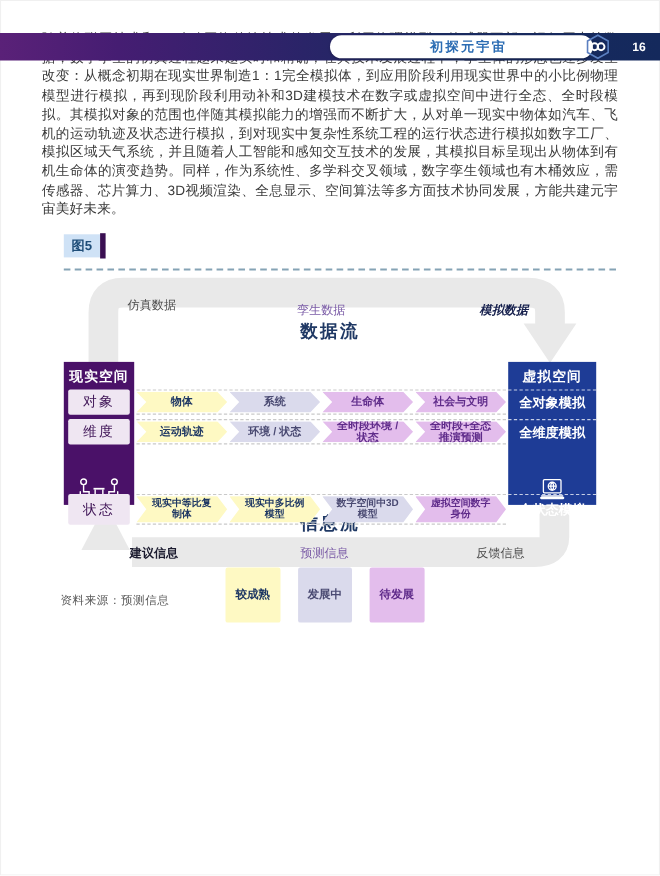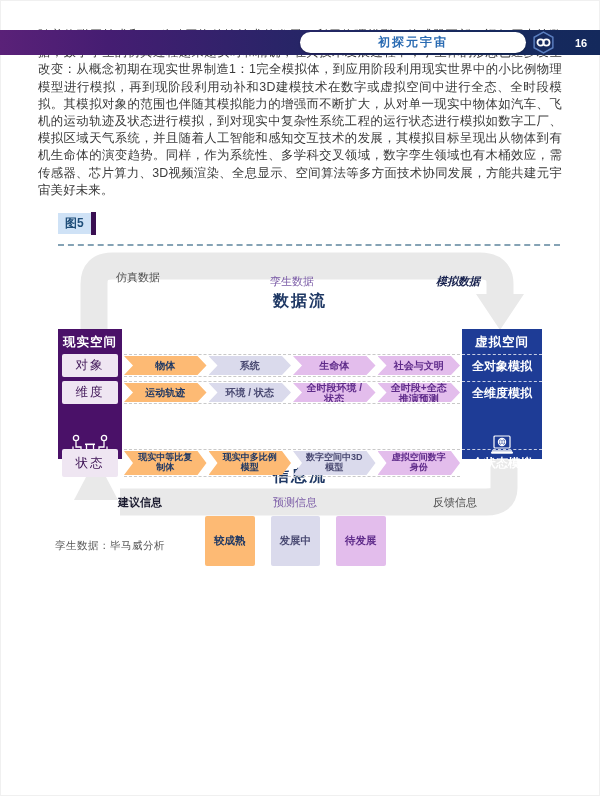--- a/index.html
+++ b/index.html
@@ -6,21 +6,21 @@
   .page{
     position:relative;width:600px;height:796px;margin:0 auto;background:#fff;
     font-family:"Liberation Sans","DejaVu Sans",sans-serif;color:#333;overflow:hidden;
     box-shadow:inset 0 0 0 1px #f0f0f0;
   }
   
   .topbar{position:absolute;left:0;top:30px;width:600px;height:25px;
     background:linear-gradient(90deg,#5a2178 0%,#451d72 18%,#2a2468 46%,#1a2a60 66%,#14295c 100%);}
   .header-pill{position:absolute;left:300px;top:2px;width:226px;height:21px;background:#fff;
     border-radius:11px;display:flex;align-items:center;justify-content:center;
-    box-shadow:0 1px 2px rgba(0,0,0,.25);}
+    box-shadow:0 1px 2px rgba(0,0,0,.25);padding-left:13px;}
   .header-pill span{color:#2b6cb3;font-size:12px;font-weight:bold;letter-spacing:2px;}
   .cube-icon{position:absolute;left:531px;top:0px;width:25px;height:25px;}
   .page-num{position:absolute;left:566px;top:0;width:30px;height:25px;display:flex;
     align-items:center;justify-content:center;color:#fff;font-size:11px;font-weight:bold;}
   
   .body-text{margin:27px 38px 0 38px;font-size:12.4px;line-height:17.2px;color:#3a3a3a;
     text-align:justify;letter-spacing:.2px;}
   
   .fig-caption{margin:13px 40px 0 58px;padding-bottom:9px;border-bottom:2px dashed #85a3b5;
     display:flex;align-items:center;}
@@ -52,21 +52,21 @@
   .row3{top:157px;height:28px;margin-top:42px;}
   .row-head{position:absolute;left:62px;width:56px;top:0;bottom:0;background:#efe6f2;
     border-radius:2px;display:flex;align-items:center;justify-content:center;
     color:#3b1053;font-size:12.5px;font-weight:normal;letter-spacing:2px;}
   .chev-row{position:absolute;left:124px;width:336px;top:0;bottom:0;display:flex;gap:2px;
     border-top:1px dashed #c9c9c9;border-bottom:1px dashed #c9c9c9;padding:1px 0;}
   .chev{flex:1;display:flex;align-items:center;justify-content:center;text-align:center;
     font-size:10px;line-height:1.1;font-weight:600;padding:0 10px;
     clip-path:polygon(0% 0%,calc(100% - 9px) 0%,100% 50%,calc(100% - 9px) 100%,0% 100%,9px 50%);}
   .row3 .chev{font-size:9px;}
-  .lv-mature{background:#fdba74;color:#1f3864;}
+  .lv-mature{background:#fef9c3;color:#1f3864;}
   .lv-developing{background:#dadaec;color:#4a4a72;}
   .lv-future{background:#e3bdec;color:#5f2b8a;}
   .row-right{position:absolute;left:462px;width:80px;top:0;bottom:0;display:flex;
     align-items:center;justify-content:center;color:#fff;font-size:12px;font-weight:bold;
     border-top:1px dashed rgba(255,255,255,.75);}
   
   .legend{left:205px;top:266px;display:flex;gap:16px;}
   .legend .key{font-size:10.5px;padding:18px 9px;border-radius:2px;font-weight:600;}
   .source{left:55px;top:289px;font-size:10.5px;color:#595959;letter-spacing:.5px;}
 </style>
@@ -176,16 +176,16 @@
     <div class="abs band-label lab-black-bold" style="left:100px;top:245px">建议信息</div>
     <div class="abs band-label lab-purple" style="left:255px;top:245px">预测信息</div>
     <div class="abs band-label lab-gray" style="left:415px;top:245px">反馈信息</div>
 
     <div class="abs legend">
       <span class="key lv-mature">较成熟</span>
       <span class="key lv-developing">发展中</span>
       <span class="key lv-future">待发展</span>
     </div>
 
-    <div class="abs source">孪生数据：毕马威分析</div>
+    <div class="abs source">资料来源：预测信息</div>
   </div>
 
 </div>
 
 </body></html>

